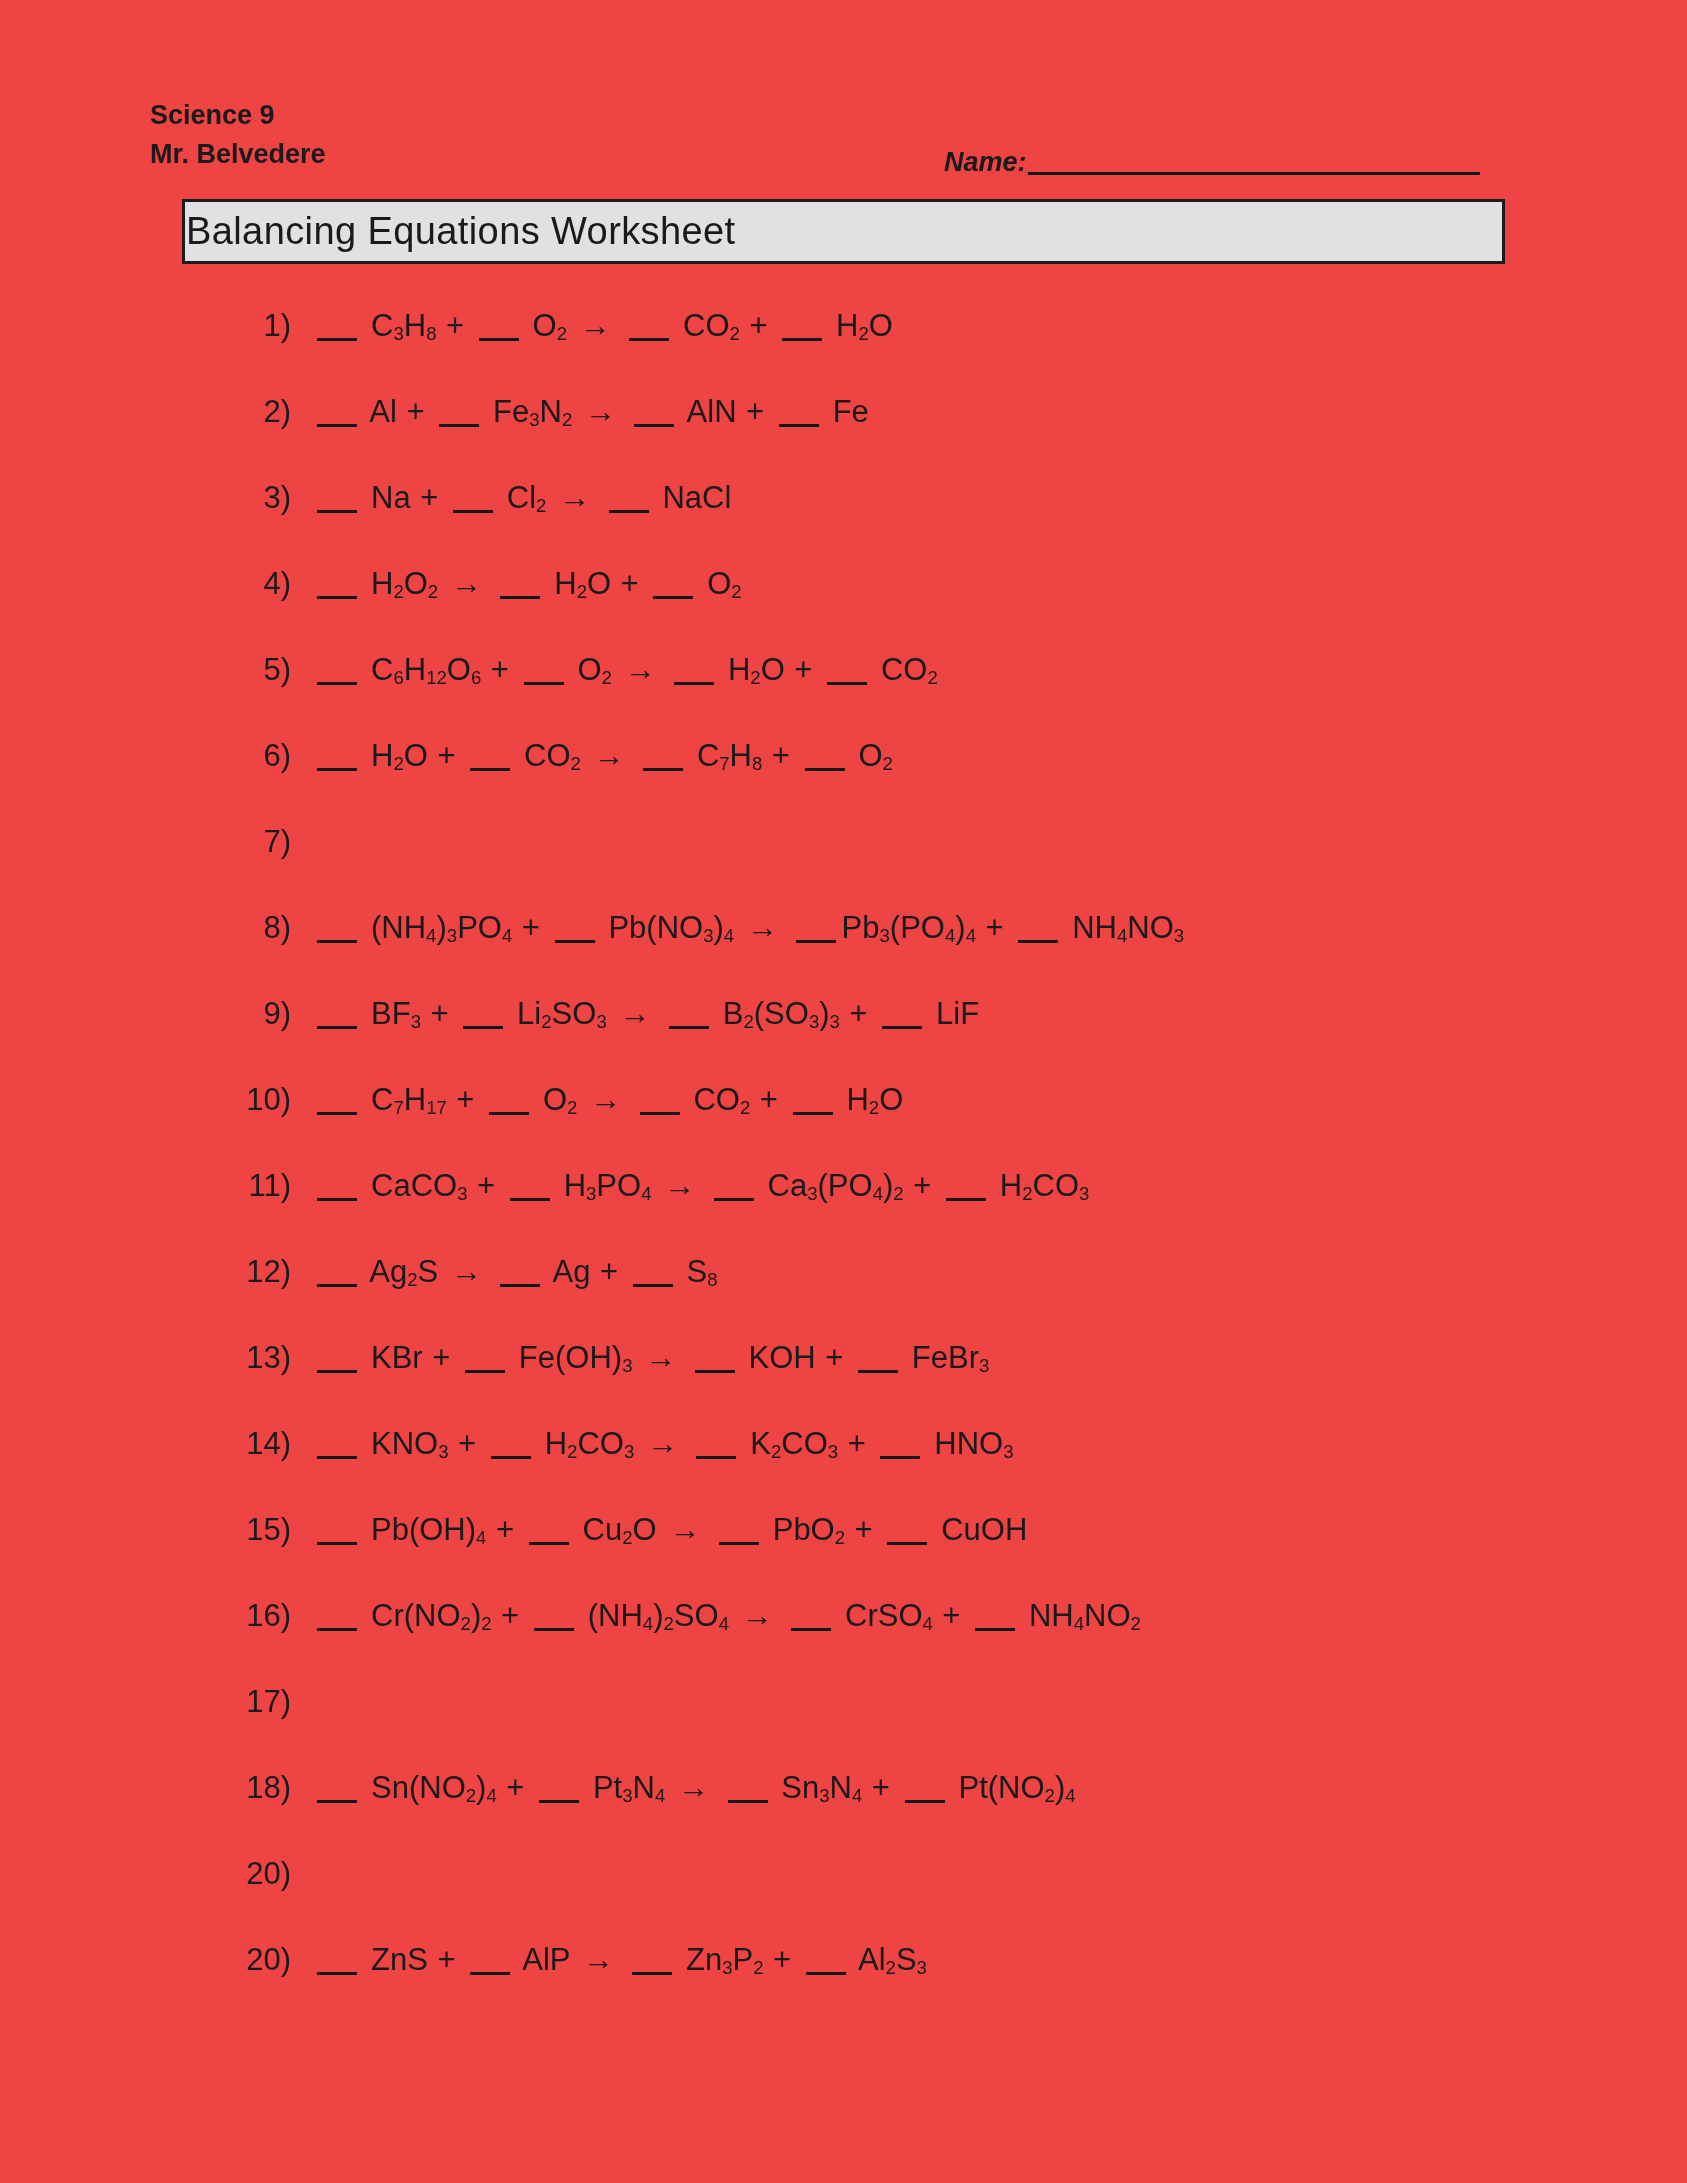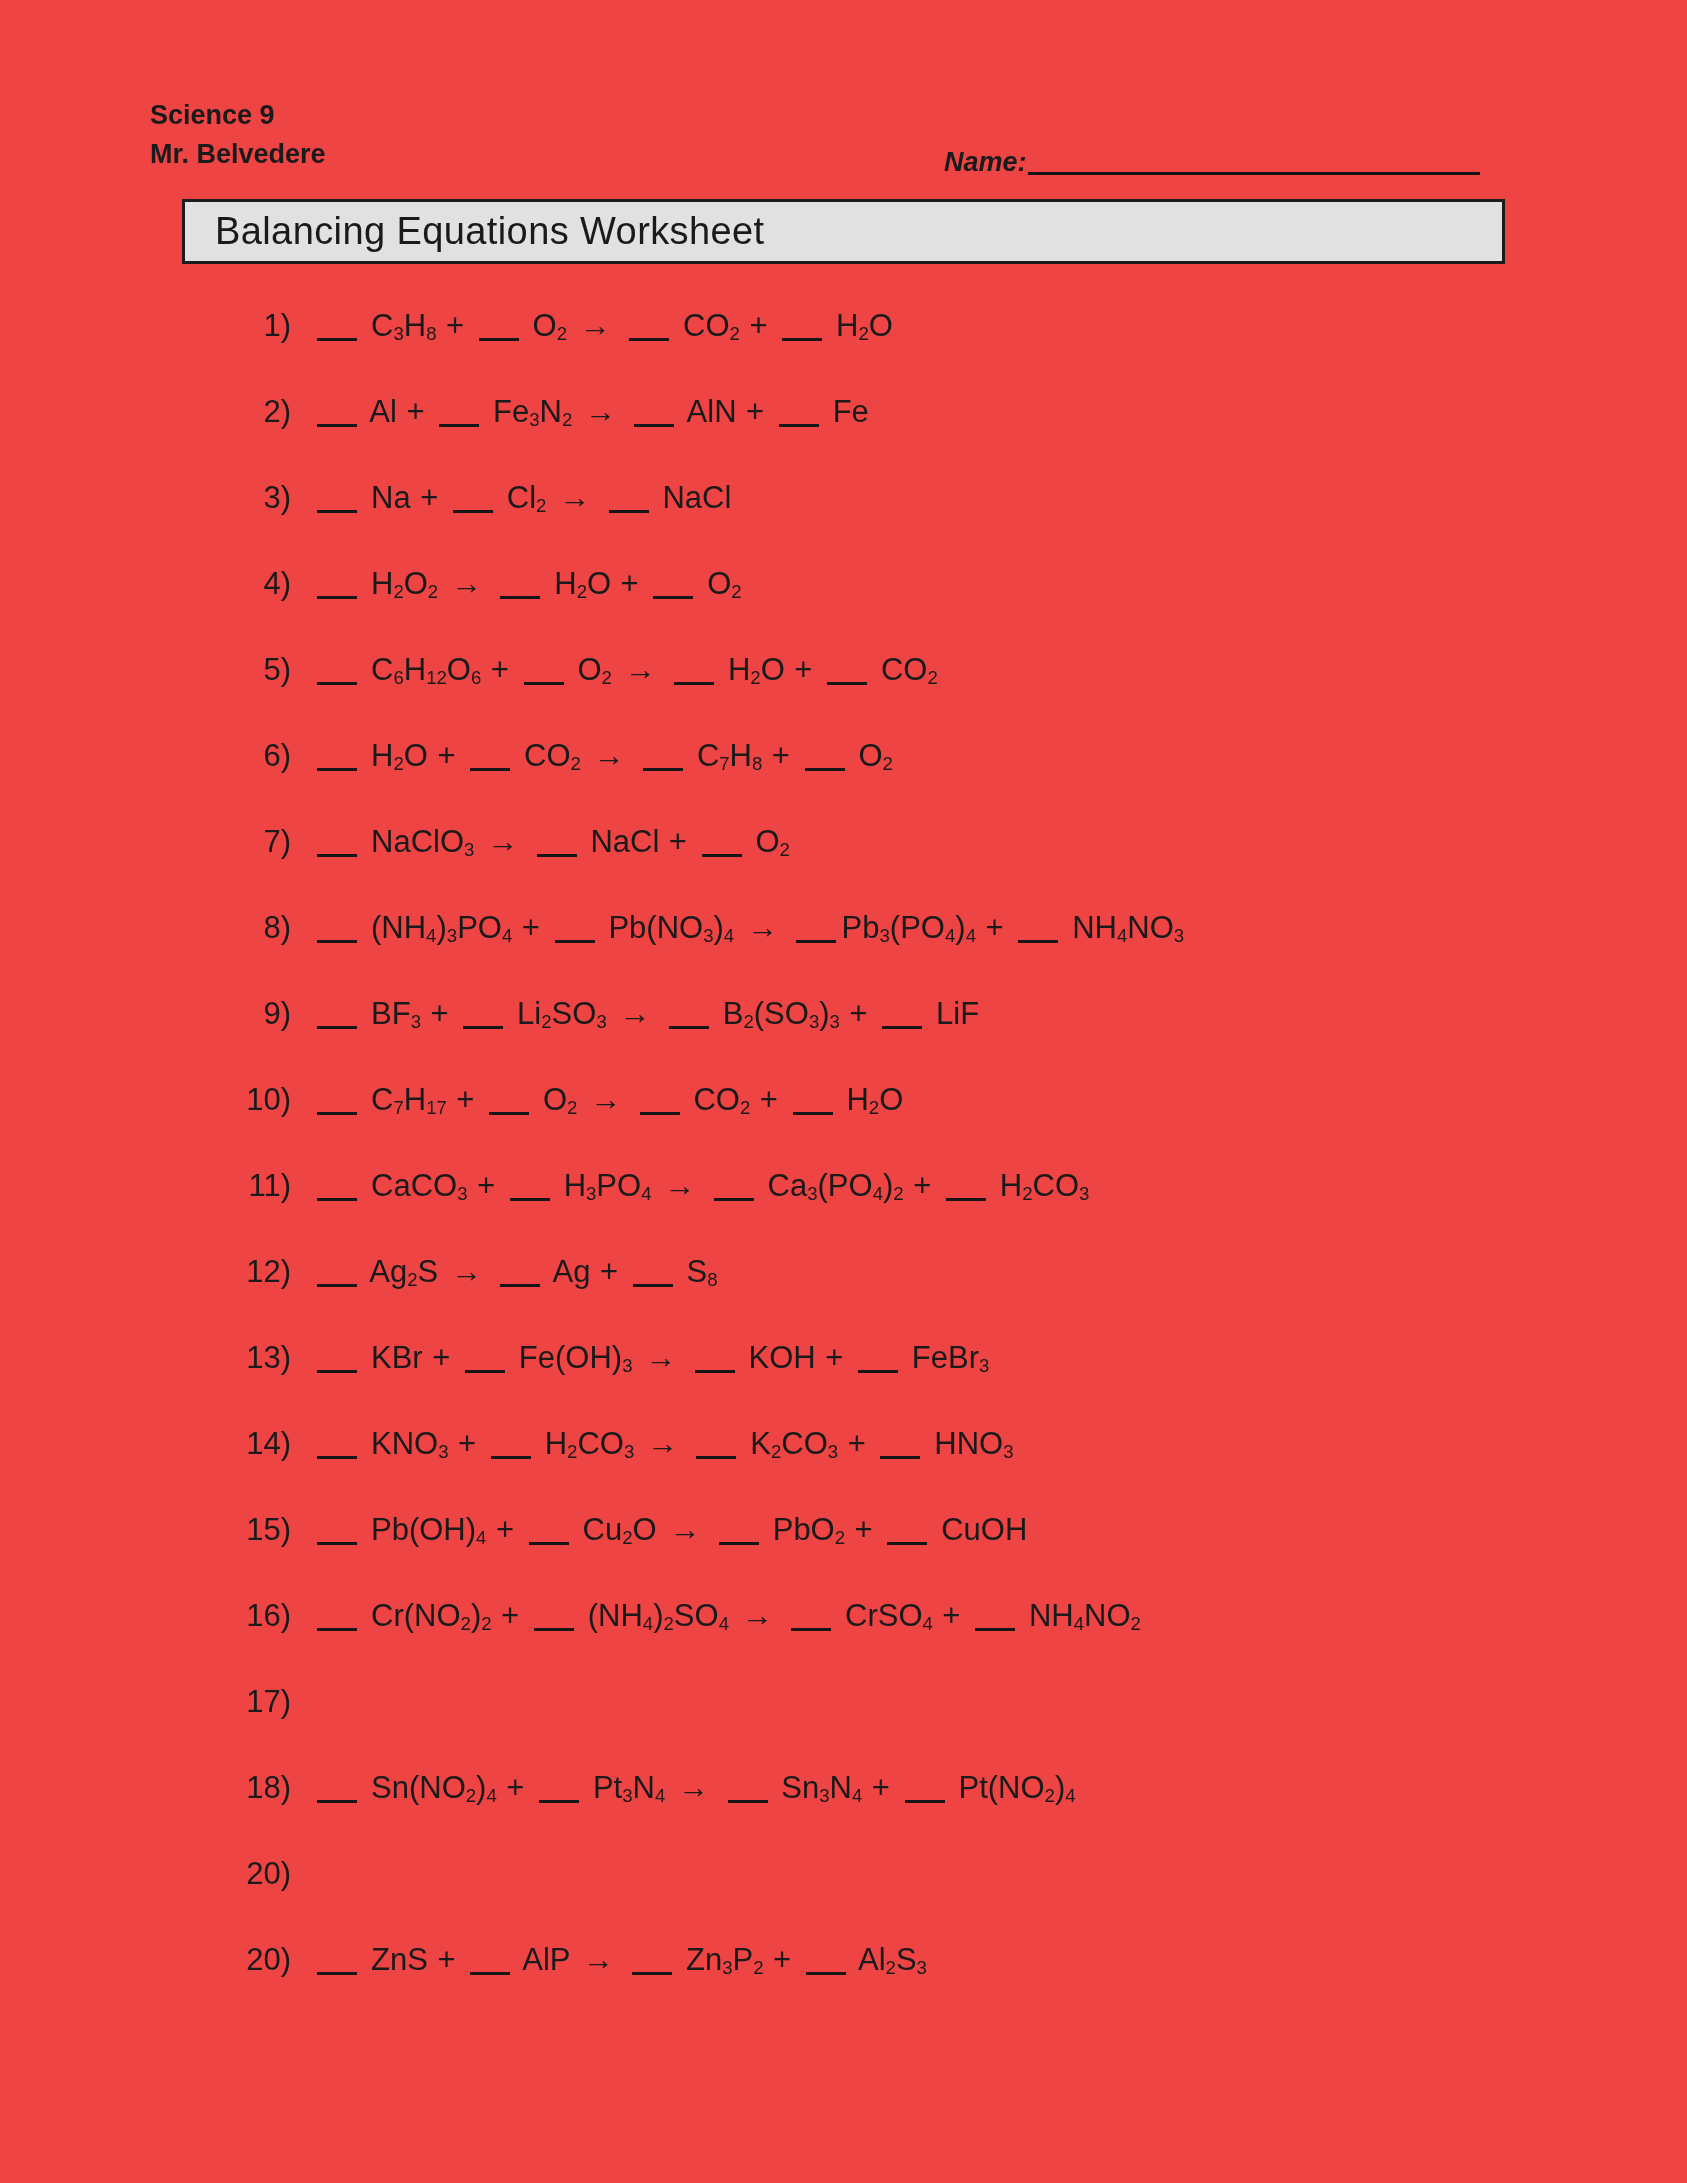--- a/index.html
+++ b/index.html
@@ -29,21 +29,21 @@
     position:relative; top:4.4px;
     margin-left:1.7px;
   }
   .title-box {
     position:absolute; left:182px; top:199px;
     width:1323px; height:65px;
     box-sizing:border-box;
     background:#e1e1e1;
     border:3.5px solid #1c1c1c;
     display:flex; align-items:center;
-    padding-left:30px;
+    padding-left:1px;
     font-size:38px;
     letter-spacing:0.4px;
   }
   .equations { position:absolute; left:0; top:283px; width:1687px; }
   .eq-row { height:86px; display:flex; align-items:center; }
   .eq-num {
     display:inline-block;
     width:74px; margin-left:217px;
     text-align:right;
     font-size:31px;
@@ -109,21 +109,20 @@
       <div class="eq-row">
         <span class="eq-num">5)</span>
         <span class="eq-body"><span class="blank"></span> <span>C<sub>6</sub>H<sub>12</sub>O<sub>6</sub></span> <span class="plus">+</span> <span class="blank"></span> <span>O<sub>2</sub></span> <span class="arrow">→</span> <span class="blank"></span> <span>H<sub>2</sub>O</span> <span class="plus">+</span> <span class="blank"></span> <span>CO<sub>2</sub></span></span>
       </div>
       <div class="eq-row">
         <span class="eq-num">6)</span>
         <span class="eq-body"><span class="blank"></span> <span>H<sub>2</sub>O</span> <span class="plus">+</span> <span class="blank"></span> <span>CO<sub>2</sub></span> <span class="arrow">→</span> <span class="blank"></span> <span>C<sub>7</sub>H<sub>8</sub></span> <span class="plus">+</span> <span class="blank"></span> <span>O<sub>2</sub></span></span>
       </div>
       <div class="eq-row">
         <span class="eq-num">7)</span>
-        <span class="eq-body"><span class="blank"></span> <span>NaClO<sub>3</sub></span> <span class="arrow">→</span> <span class="blank"></span> <span>NaCl</span> <span class="plus">+</span> <span class="blank"></span> <span>O<sub>2</sub></span></span>
       </div>
       <div class="eq-row">
         <span class="eq-num">8)</span>
         <span class="eq-body"><span class="blank"></span> <span>(NH<sub>4</sub>)<sub>3</sub>PO<sub>4</sub></span> <span class="plus">+</span> <span class="blank"></span> <span>Pb(NO<sub>3</sub>)<sub>4</sub></span> <span class="arrow">→</span> <span class="blank"></span><span>Pb<sub>3</sub>(PO<sub>4</sub>)<sub>4</sub></span> <span class="plus">+</span> <span class="blank"></span> <span>NH<sub>4</sub>NO<sub>3</sub></span></span>
       </div>
       <div class="eq-row">
         <span class="eq-num">9)</span>
         <span class="eq-body"><span class="blank"></span> <span>BF<sub>3</sub></span> <span class="plus">+</span> <span class="blank"></span> <span>Li<sub>2</sub>SO<sub>3</sub></span> <span class="arrow">→</span> <span class="blank"></span> <span>B<sub>2</sub>(SO<sub>3</sub>)<sub>3</sub></span> <span class="plus">+</span> <span class="blank"></span> <span>LiF</span></span>
       </div>
       <div class="eq-row">

